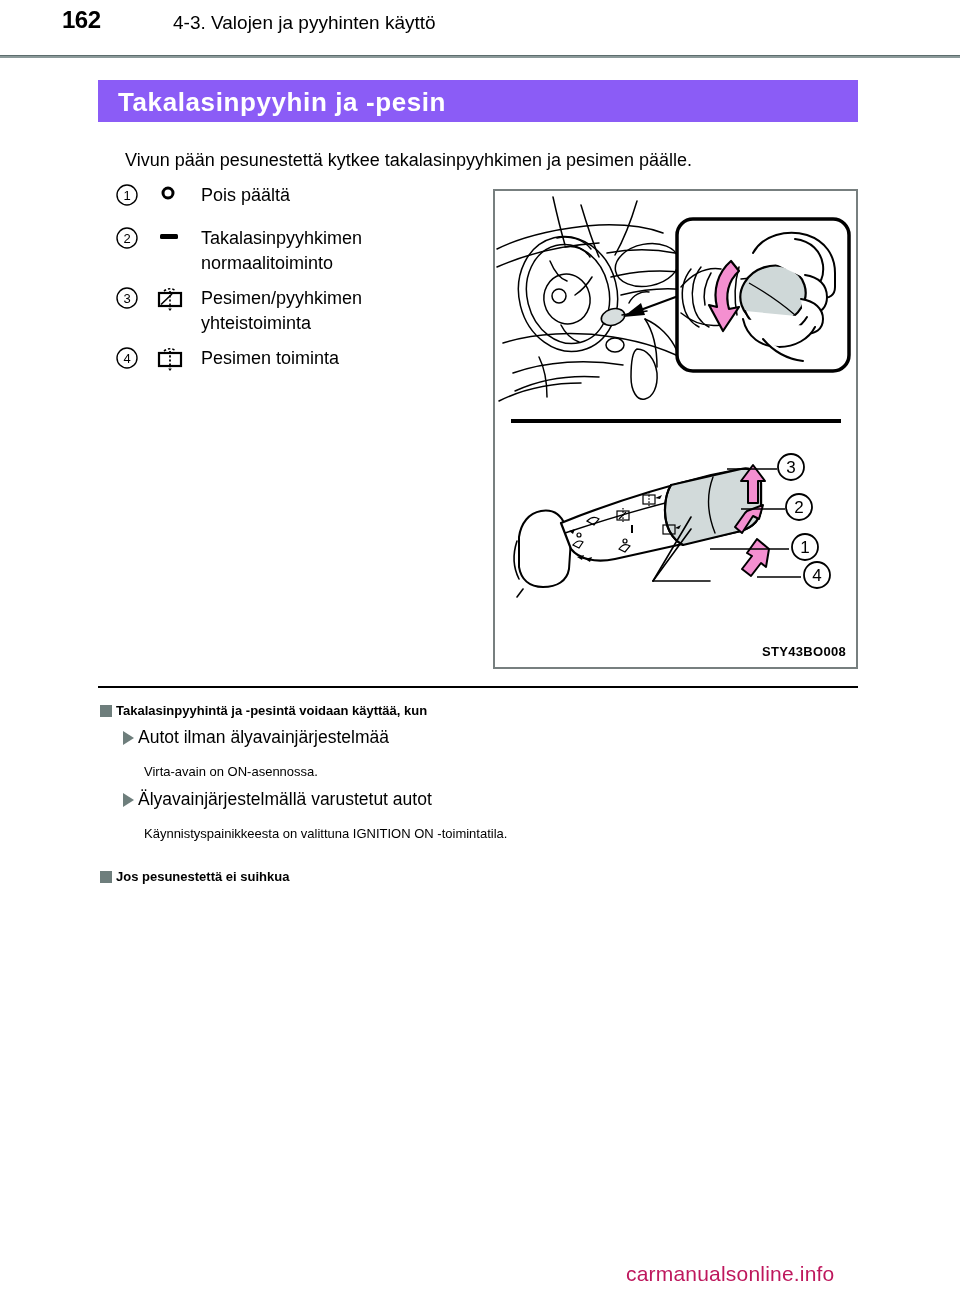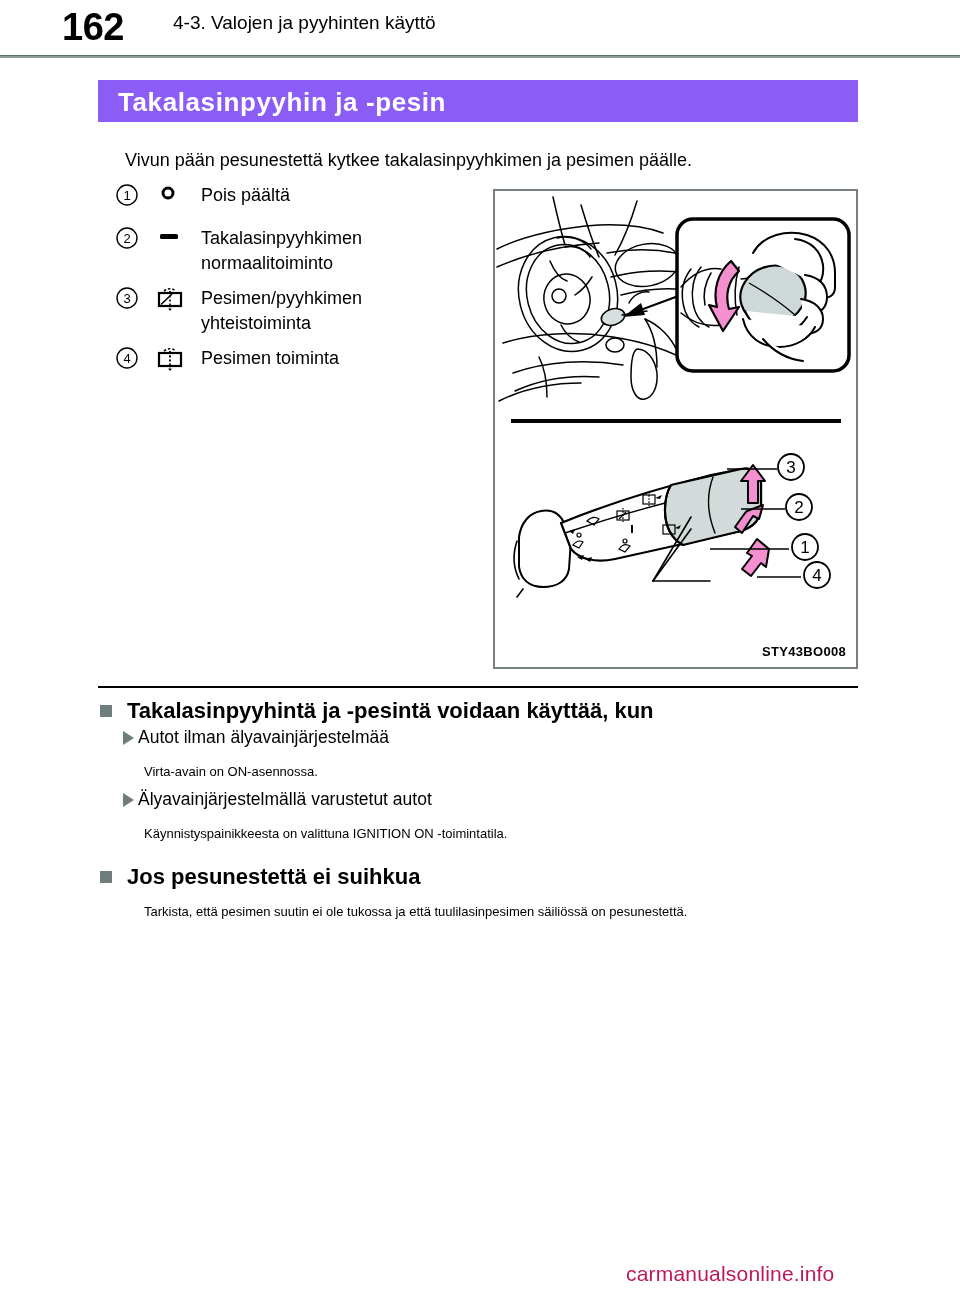--- a/index.html
+++ b/index.html
@@ -19,21 +19,21 @@
   
   #page-header {
     position: absolute;
     left: 0; top: 0;
     width: 960px;
     height: 52px;
   }
   #page-number {
     position: absolute;
     left: 62px; top: 6px;
-    font-size: 38px;
+    font-size: 24px;
     font-weight: bold;
     letter-spacing: -0.5px;
   }
   #section-title {
     position: absolute;
     left: 173px; top: 12px;
     font-size: 19px;
     font-weight: normal;
   }
   #header-rule {
@@ -158,24 +158,23 @@
     margin-top: 0px;
   }
   .sq-bullet {
     width: 12px; height: 12px;
     background: #6e7e7c;
     margin-top: 6px;
     margin-right: 4px;
     flex: 0 0 auto;
   }
   .head-text {
-    font-size: 22px;
+    font-size: 13px;
     font-weight: bold;
     line-height: 24px;
-    margin-left: 11px;
   }
   .sub-block {
     display: flex;
     align-items: flex-start;
     margin-left: 23px;
     margin-top: 2px;
   }
   .tri-bullet {
     width: 0; height: 0;
     border-left: 11px solid #6e7e7c;
@@ -476,17 +475,16 @@
 
   <div class="para">Käynnistyspainikkeesta on valittuna IGNITION ON -toimintatila.</div>
 
   <div class="gap-lg"></div>
 
   <div class="head-block">
     <span class="sq-bullet"></span>
     <span class="head-text">Jos pesunestettä ei suihkua</span>
   </div>
 
-  <div class="para">Tarkista, että pesimen suutin ei ole tukossa ja että tuulilasinpesimen säiliössä on pesunestettä.</div>
 
 </div>
 
 <div id="watermark">carmanualsonline.info</div>
 
 </body></html>

